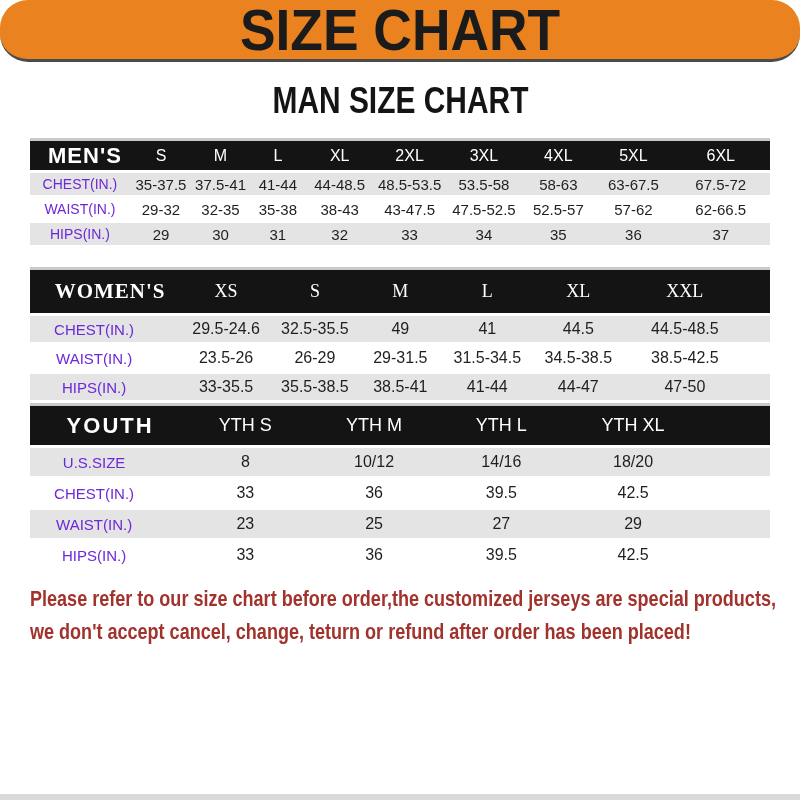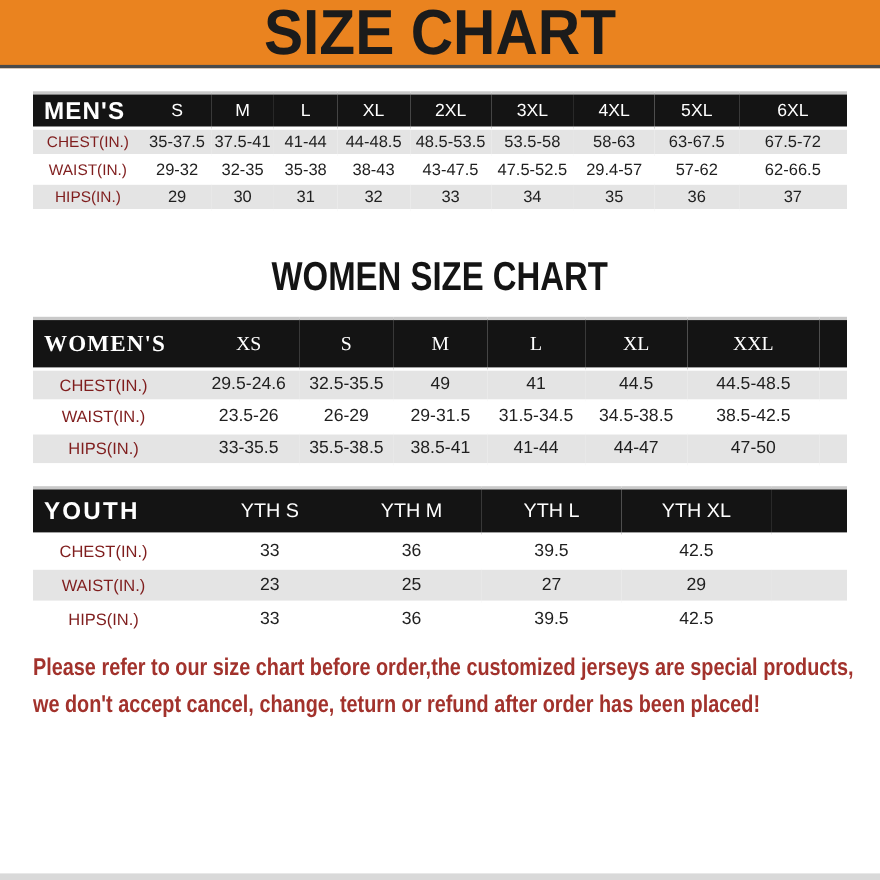--- a/index.html
+++ b/index.html
@@ -11,20 +11,21 @@
   }
 
   
   .banner {
     height: 62px;
     background: var(--banner-bg, #EA831F);
     border-bottom: 3px solid #4a4a4a;
     display: flex;
     align-items: center;
     justify-content: center;
+    border-radius: 28px;
   }
   .banner-text {
     font-size: 58px;
     font-weight: bold;
     line-height: 1;
     color: var(--banner-fg, #1b1b1b);
     letter-spacing: 0px;
     transform: scale(0.92, 1.0);
     white-space: nowrap;
   }
@@ -51,35 +52,35 @@
   
   .size-table {
     width: 740px;
     margin: 0 auto;
     border-collapse: collapse;
     table-layout: fixed;
     border-top: 3px solid #c9c9c9;
   }
   .t0 { margin-top: 21px; }
   .t1 { margin-top: 19px; }
-  .t2 { margin-top: 18px; border-bottom: 2px solid #e3e3e3; }
+  .t2 { border-bottom: 2px solid #e3e3e3; }
 
   .size-table thead th {
     background: var(--bar-bg, #141414);
     color: var(--bar-fg, #ffffff);
     font-weight: normal;
     text-align: center;
     border-bottom: 3px solid #ffffff;
   }
   .t0 thead th { height: 32px; font-size: 16px; }
   .t1 thead th { height: 46px; font-size: 18px; font-family: Liberation Serif, serif; }
   .t2 thead th { height: 42px; font-size: 18px; text-align: center; }
 
   .size-table thead th.corner {
-    text-align: left;
+    text-align: center;
     padding-left: 10px;
     font-weight: bold;
     letter-spacing: 1px;
   }
   .t0 thead th.corner { font-size: 22px; }
   .t1 thead th.corner { font-size: 21px; }
   .t2 thead th.corner { font-size: 22px; letter-spacing: 2px; }
 
   .size-table td {
     text-align: center;
@@ -87,21 +88,21 @@
     border-bottom: 3px solid #ffffff;
     white-space: nowrap;
   }
   .t0 td { height: 25px; font-size: 15px; }
   .t1 td { height: 29px; font-size: 16px; }
   .t2 td { height: 31px; font-size: 16px; }
 
   .size-table tr.shade td { background: var(--row-shade, #e4e4e4); }
   .size-table tr.plain td { background: #ffffff; }
 
-  .size-table td.rowlabel { color: #7f1d1d; }
+  .size-table td.rowlabel { color: #6d28d9; }
   .t0 td.rowlabel { font-size: 14px; }
   .t1 td.rowlabel, .t2 td.rowlabel { font-size: 15px; padding-right: 22px; }
 
   
   .footer {
     margin-top: 10px;
     padding-left: 30px;
   }
   .footer p {
     color: var(--footer-fg, #A2322C);
@@ -126,20 +127,21 @@
 
 <div class="page">
 
   <header class="banner">
     <span class="banner-text">SIZE CHART</span>
   </header>
 
   <main>
 
     <section>
+      <h2 class="section-heading heading-men"><span>MAN SIZE CHART</span></h2>
       <table class="size-table t0">
           <colgroup>
             <col style="width: 13.5%;">
             <col style="width: 8.4%;">
             <col style="width: 7.7%;">
             <col style="width: 7.8%;">
             <col style="width: 8.9%;">
             <col style="width: 10%;">
             <col style="width: 10.1%;">
             <col style="width: 10%;">
@@ -174,42 +176,41 @@
               <td>67.5-72</td>
             </tr>
             <tr class="plain">
               <td class="rowlabel">WAIST(IN.)</td>
               <td>29-32</td>
               <td>32-35</td>
               <td>35-38</td>
               <td>38-43</td>
               <td>43-47.5</td>
               <td>47.5-52.5</td>
-              <td>29.4-57</td>
+              <td>52.5-57</td>
               <td>57-62</td>
               <td>62-66.5</td>
             </tr>
             <tr class="shade">
               <td class="rowlabel">HIPS(IN.)</td>
               <td>29</td>
               <td>30</td>
               <td>31</td>
               <td>32</td>
               <td>33</td>
               <td>34</td>
               <td>35</td>
               <td>36</td>
               <td>37</td>
             </tr>
           </tbody>
         </table>
     </section>
 
     <section>
-      <h2 class="section-heading heading-women"><span>WOMEN SIZE CHART</span></h2>
       <table class="size-table t1">
           <colgroup>
             <col style="width: 20.3%;">
             <col style="width: 12.4%;">
             <col style="width: 11.6%;">
             <col style="width: 11.5%;">
             <col style="width: 12%;">
             <col style="width: 12.6%;">
             <col style="width: 16.2%;">
             <col style="width: 3.4%;">
@@ -275,20 +276,28 @@
             <tr>
               <th class="corner">YOUTH</th>
               <th>YTH S</th>
               <th>YTH M</th>
               <th>YTH L</th>
               <th>YTH XL</th>
               <th></th>
             </tr>
           </thead>
           <tbody>
+            <tr class="shade">
+              <td class="rowlabel">U.S.SIZE</td>
+              <td>8</td>
+              <td>10/12</td>
+              <td>14/16</td>
+              <td>18/20</td>
+              <td></td>
+            </tr>
             <tr class="plain">
               <td class="rowlabel">CHEST(IN.)</td>
               <td>33</td>
               <td>36</td>
               <td>39.5</td>
               <td>42.5</td>
               <td></td>
             </tr>
             <tr class="shade">
               <td class="rowlabel">WAIST(IN.)</td>

